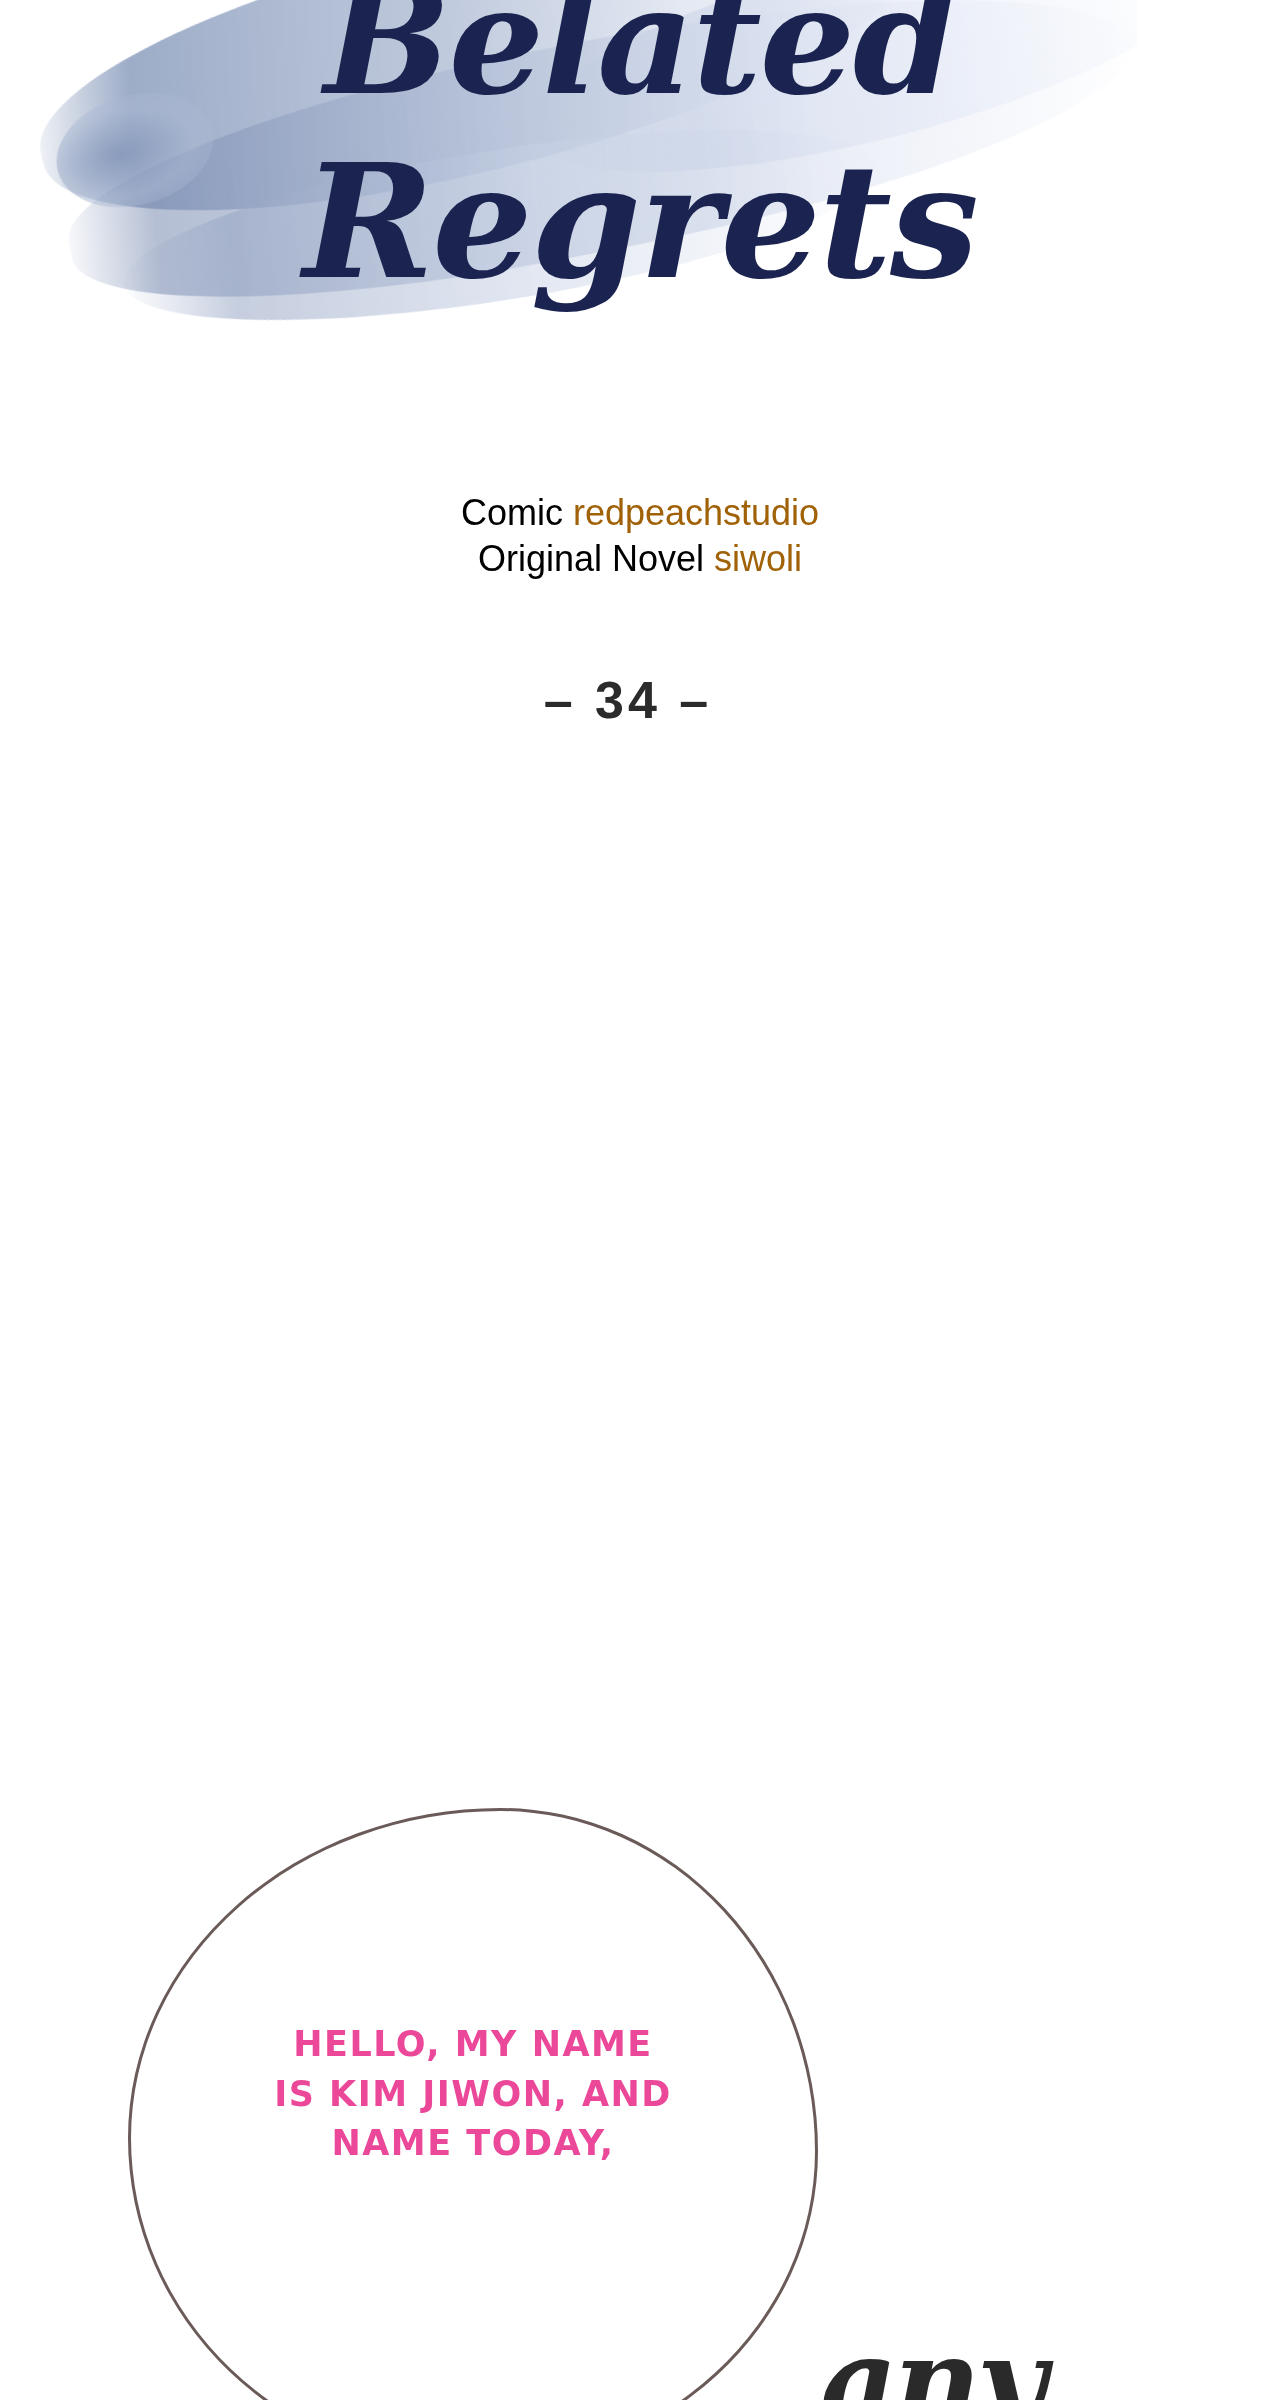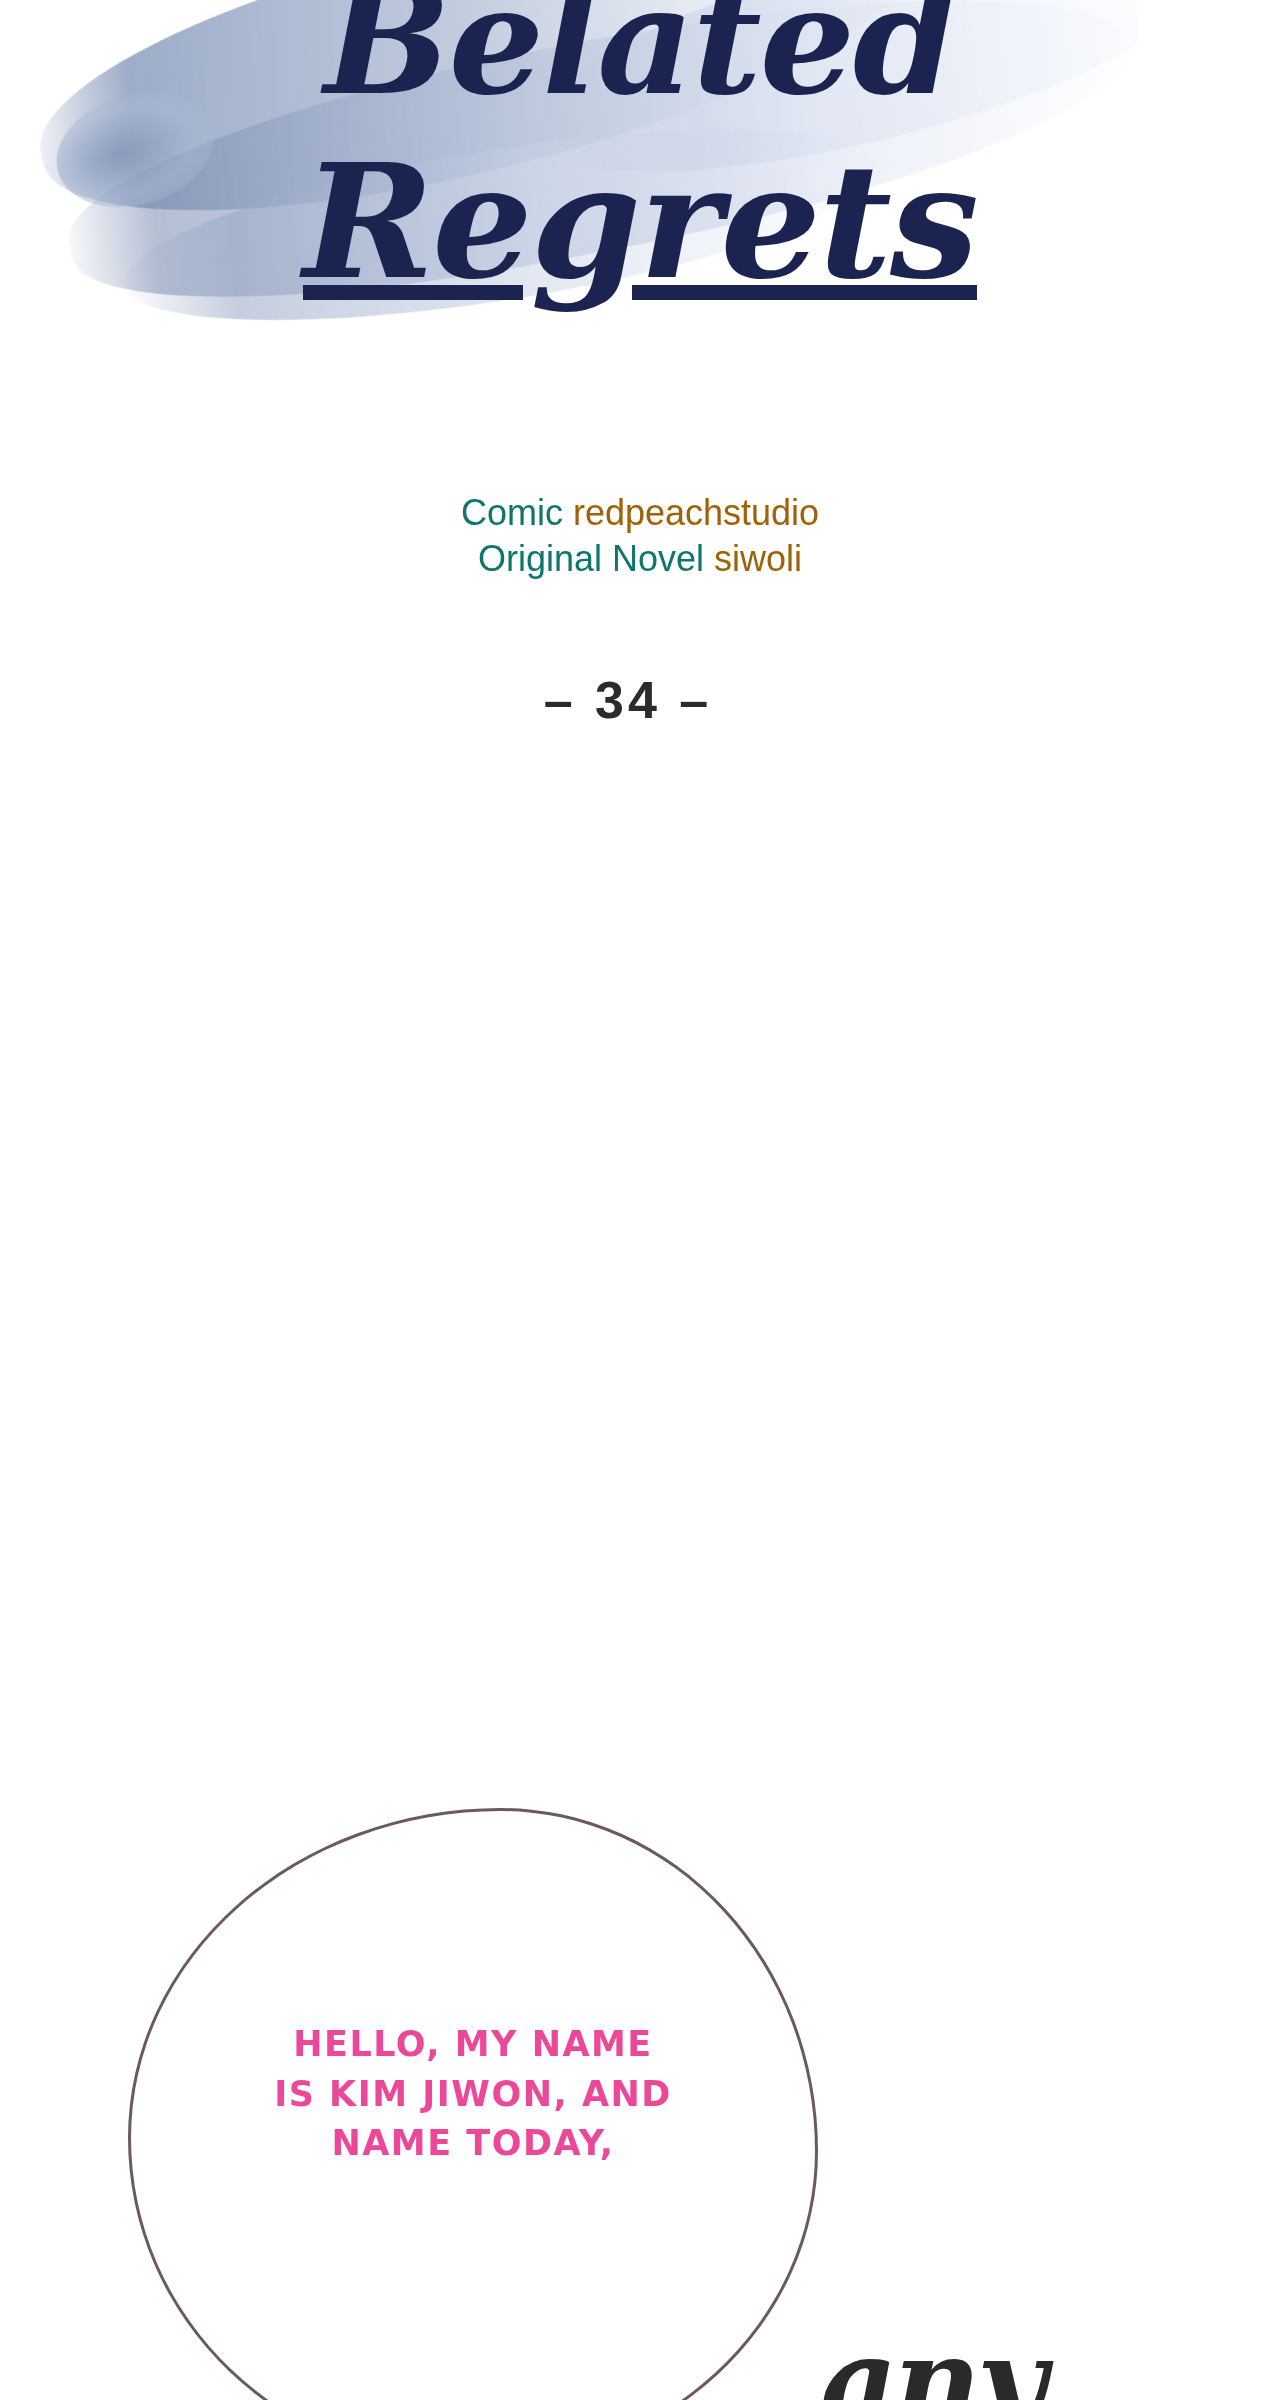--- a/index.html
+++ b/index.html
@@ -87,35 +87,34 @@
     font-weight: bold;
     font-size: 150px;
     line-height: 1.18;
     color: #1b2450;
     letter-spacing: -2px;
     white-space: nowrap;
   }
   .script-title .line2 {
     display: block;
     font-size: 158px;
-    text-decoration: underline;
   }
 
   
   .credits {
     position: absolute;
     left: 0;
     top: 490px;
     width: 1280px;
     text-align: center;
     font-size: 36px;
     line-height: 1.28;
     color: #2b2b2b;
   }
-  .credits .role { color: #0f766e; }
+  .credits .role { color: #000000; }
   .credits .name { color: #a16207; }
 
   
   .episode {
     position: absolute;
     left: 0;
     top: 670px;
     width: 1256px;
     text-align: center;
     font-size: 52px;

